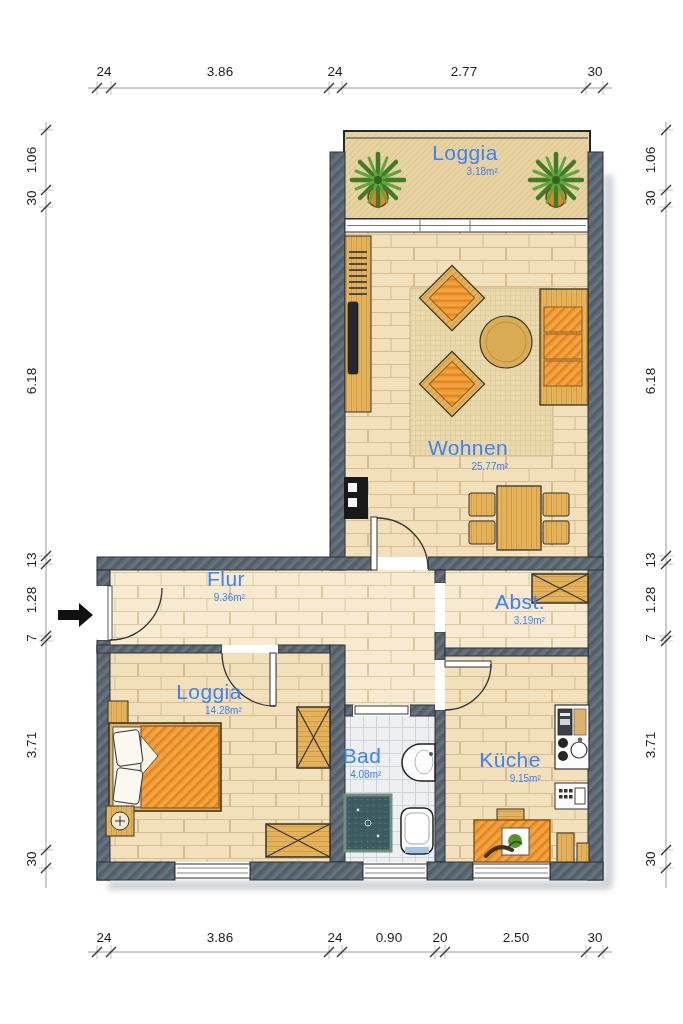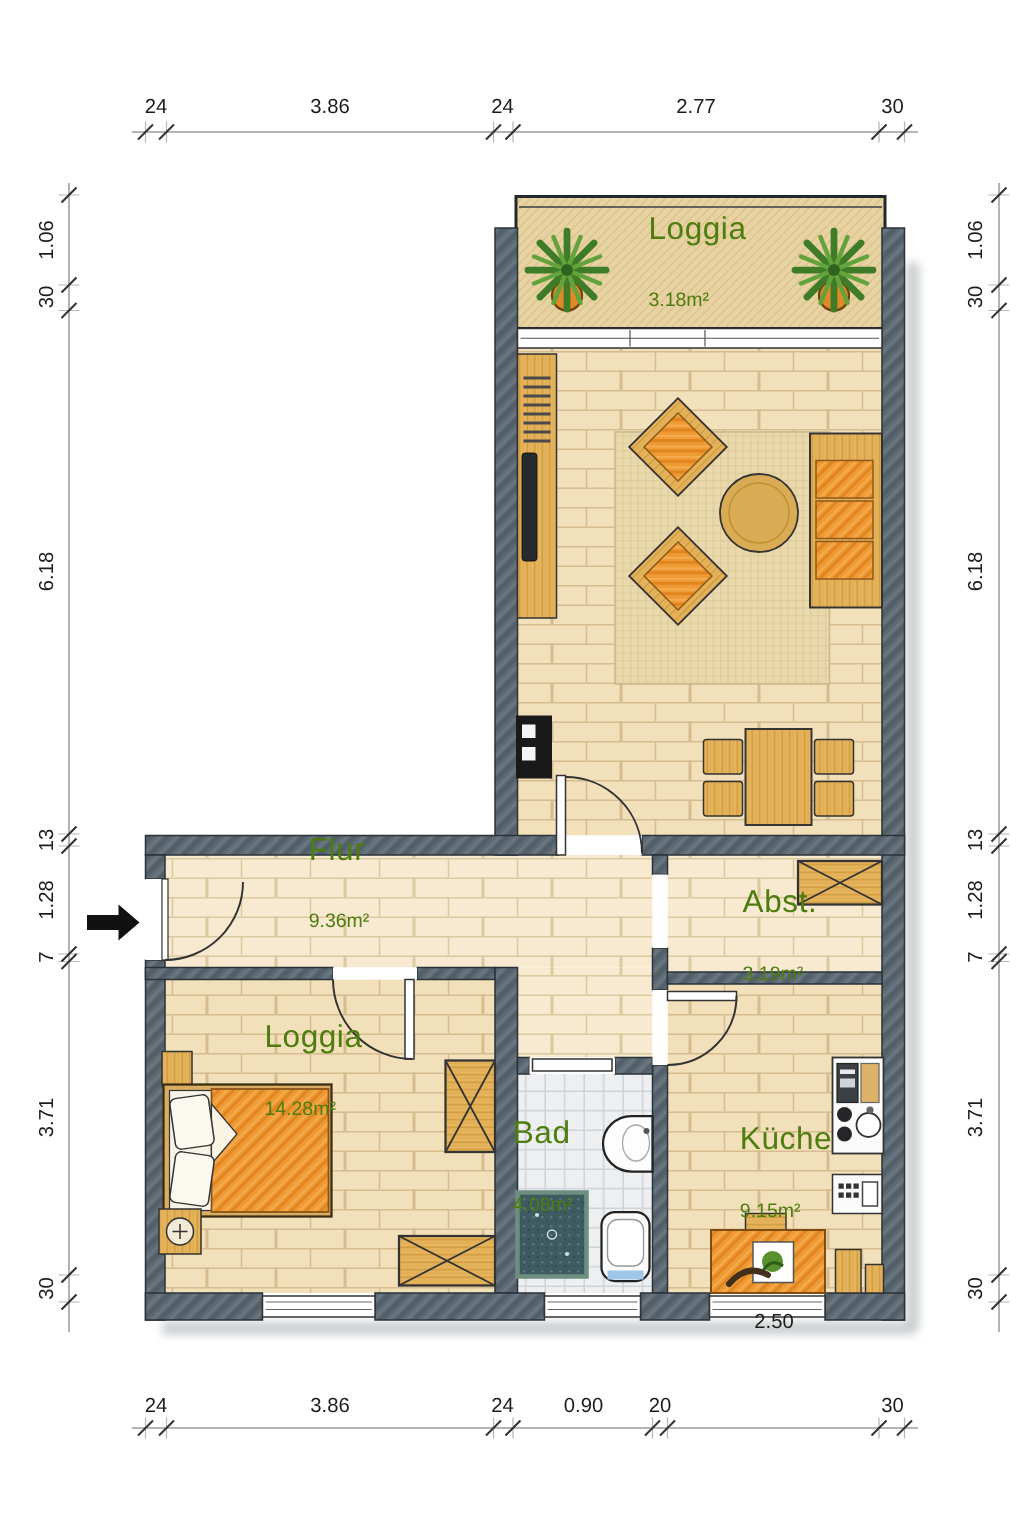--- a/index.html
+++ b/index.html
@@ -1,22 +1,22 @@
 <!DOCTYPE html>
 <html><head>
 <meta charset="utf-8">
 <style>
   html,body{margin:0;padding:0;background:#ffffff;}
   .stage{position:relative;width:683px;height:1024px;background:#fff;overflow:hidden;
          font-family:"Liberation Sans",sans-serif;}
   .stage svg{position:absolute;left:0;top:0;}
   .labels{position:absolute;left:0;top:0;width:683px;height:1024px;pointer-events:none;}
-  .room-label{position:absolute;transform:translateX(-50%);text-align:left;color:#4d7c0f;white-space:nowrap;}
+  .room-label{position:absolute;transform:translateX(-50%);text-align:right;color:#3b82f6;white-space:nowrap;}
   .rname{font-size:21px;line-height:21px;letter-spacing:.4px;}
-  .rarea{font-size:13px;line-height:17px;margin-top:28px;}
+  .rarea{font-size:10px;line-height:17px;}
   .dim{position:absolute;font-size:13.5px;line-height:13px;color:#1c1c1c;
        transform:translate(-50%,-50%);white-space:nowrap;}
   .dim.v{transform:translate(-50%,-50%) rotate(-90deg);}
 </style>
 </head>
 <body>
 
 <div class="stage">
 <svg width="683" height="1024" viewBox="0 0 683 1024">
   <defs>
@@ -311,53 +311,57 @@
 
   <polygon points="58,610 79,610 79,603 93,615 79,627 79,620 58,620" fill="#111"></polygon>
 </svg>
 
 <div class="labels">
 
   <div class="room-label" style="left:465px;top:142px">
     <div class="rname">Loggia</div>
     <div class="rarea">3.18m²</div>
   </div>
-  <div class="room-label" style="left:226px;top:556px">
+  <div class="room-label" style="left:468px;top:437px">
+    <div class="rname">Wohnen</div>
+    <div class="rarea">25.77m²</div>
+  </div>
+  <div class="room-label" style="left:226px;top:568px">
     <div class="rname">Flur</div>
     <div class="rarea">9.36m²</div>
   </div>
   <div class="room-label" style="left:520px;top:591px">
     <div class="rname">Abst.</div>
     <div class="rarea">3.19m²</div>
   </div>
   <div class="room-label" style="left:209px;top:681px">
     <div class="rname">Loggia</div>
     <div class="rarea">14.28m²</div>
   </div>
   <div class="room-label" style="left:362px;top:745px">
     <div class="rname">Bad</div>
     <div class="rarea">4.08m²</div>
   </div>
-  <div class="room-label" style="left:524px;top:749px">
+  <div class="room-label" style="left:510px;top:749px">
     <div class="rname">Küche</div>
     <div class="rarea">9.15m²</div>
   </div>
 
   <span class="dim" style="left:104px;top:71px">24</span>
   <span class="dim" style="left:220px;top:71px">3.86</span>
   <span class="dim" style="left:335px;top:71px">24</span>
   <span class="dim" style="left:464px;top:71px">2.77</span>
   <span class="dim" style="left:595px;top:71px">30</span>
 
   <span class="dim" style="left:104px;top:937px">24</span>
   <span class="dim" style="left:220px;top:937px">3.86</span>
   <span class="dim" style="left:335px;top:937px">24</span>
   <span class="dim" style="left:389px;top:937px">0.90</span>
   <span class="dim" style="left:440px;top:937px">20</span>
-  <span class="dim" style="left:516px;top:881px">2.50</span>
+  <span class="dim" style="left:516px;top:937px">2.50</span>
   <span class="dim" style="left:595px;top:937px">30</span>
 
   <span class="dim v" style="left:31px;top:160px">1.06</span>
   <span class="dim v" style="left:31px;top:198px">30</span>
   <span class="dim v" style="left:31px;top:381px">6.18</span>
   <span class="dim v" style="left:31px;top:560px">13</span>
   <span class="dim v" style="left:31px;top:600px">1.28</span>
   <span class="dim v" style="left:31px;top:638px">7</span>
   <span class="dim v" style="left:31px;top:745px">3.71</span>
   <span class="dim v" style="left:31px;top:859px">30</span>

